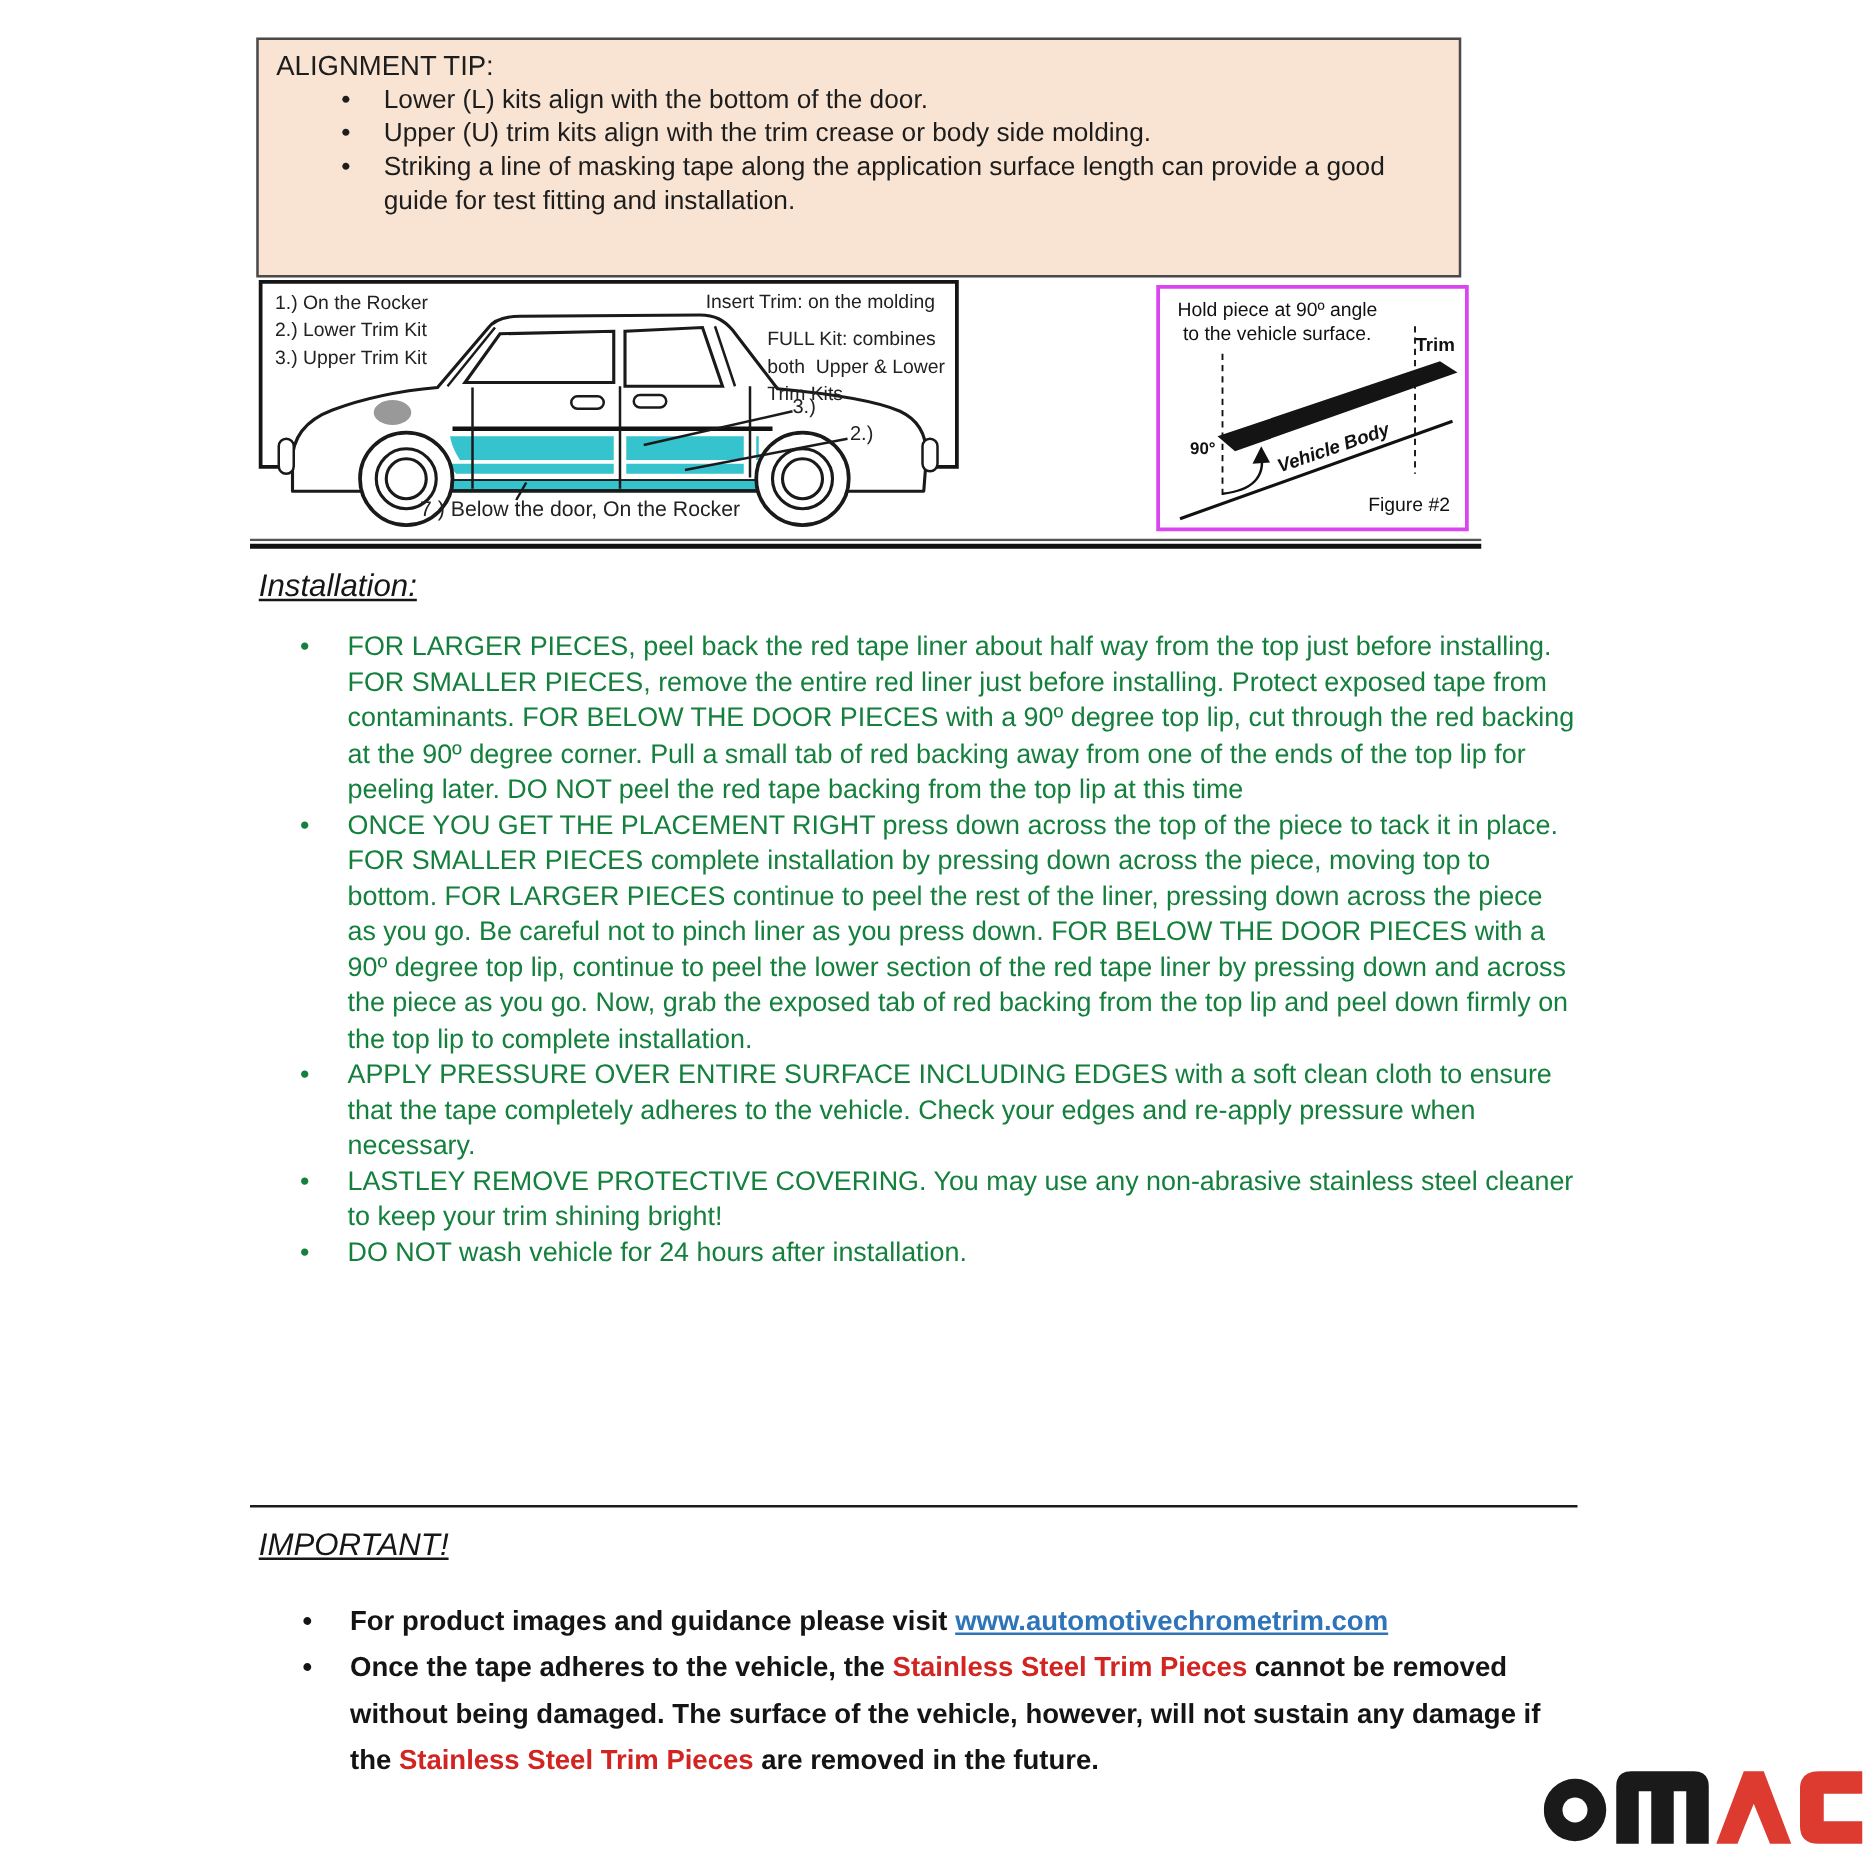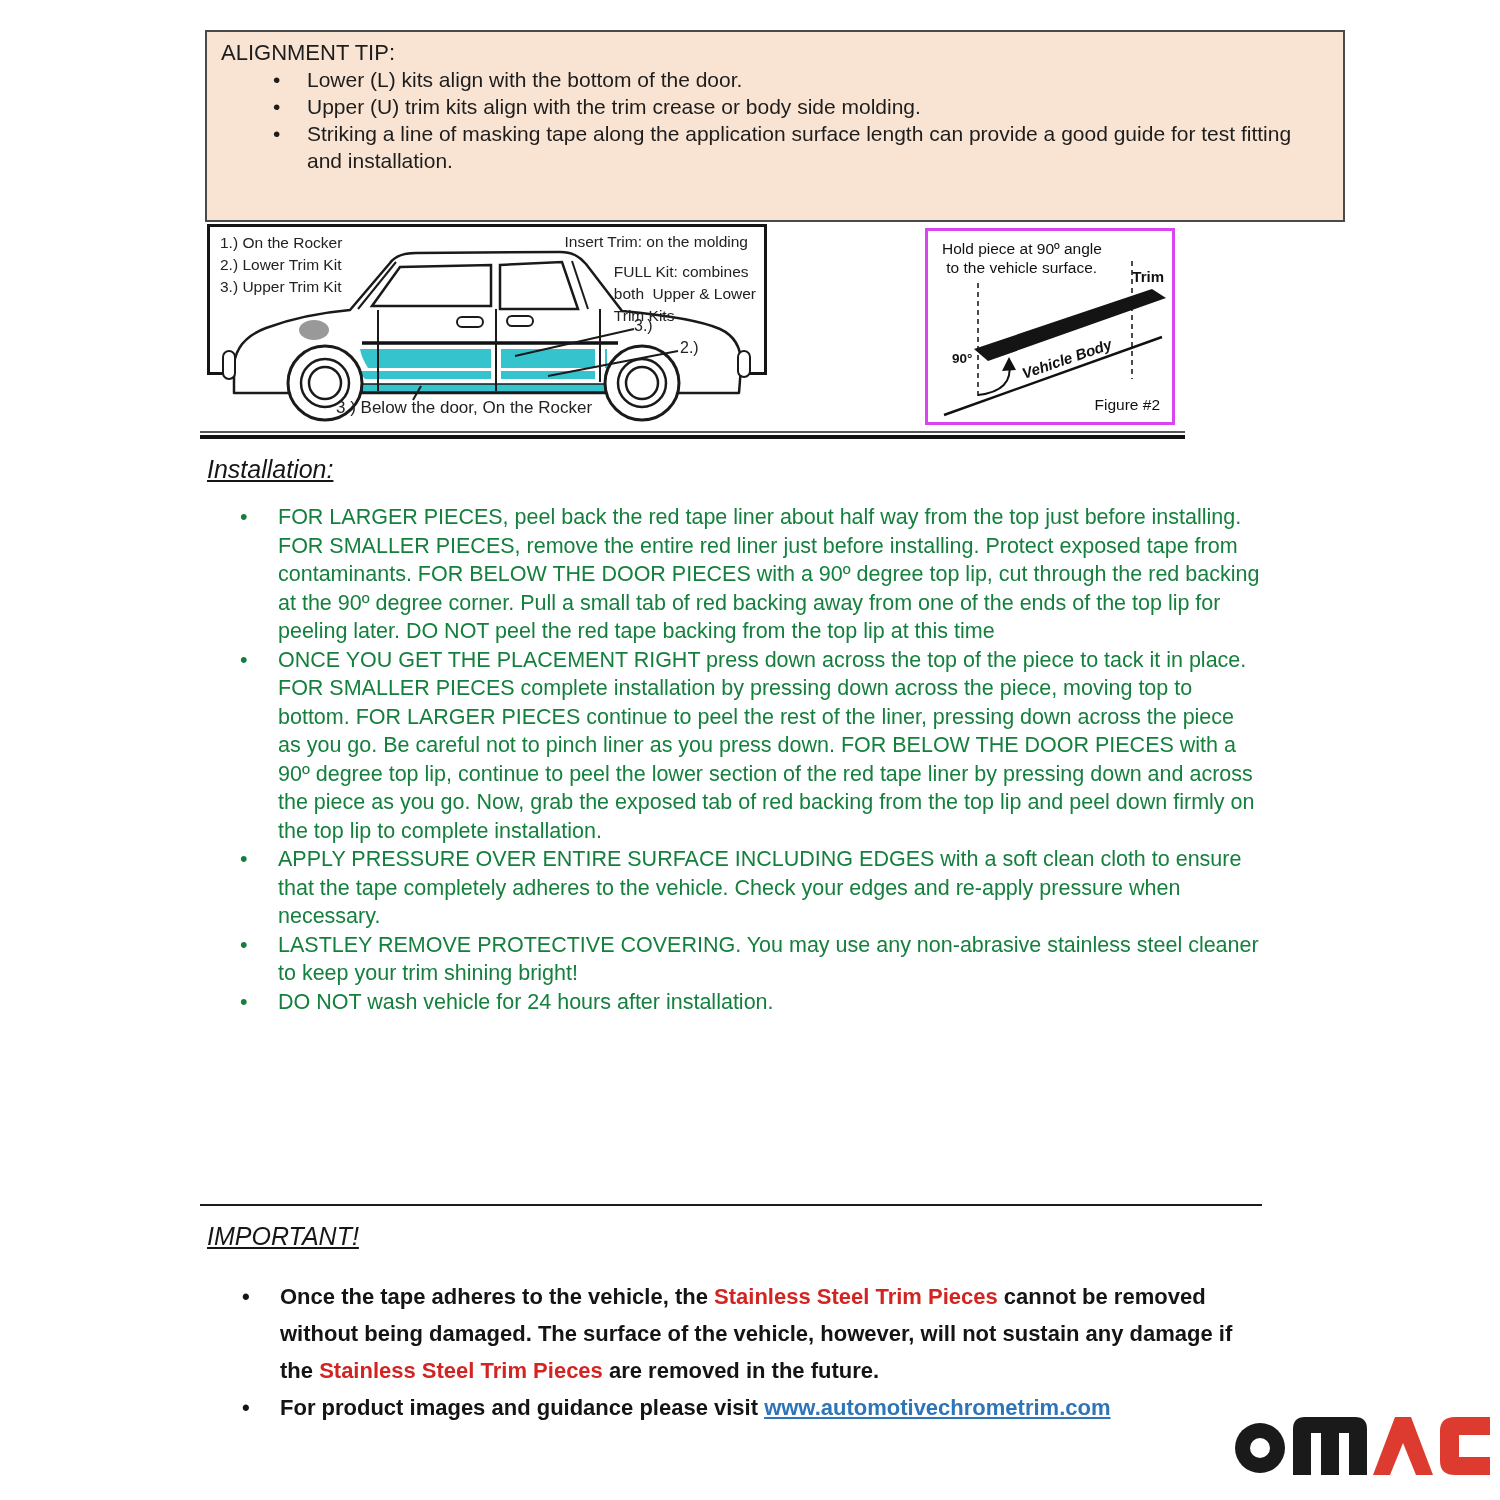--- a/index.html
+++ b/index.html
@@ -2,21 +2,21 @@
 <html><head>
 <meta charset="utf-8">
 <style>
   html,body{margin:0;padding:0;background:#fff;}
   .page{
     position:relative;width:1500px;height:1500px;background:#fff;overflow:hidden;
     font-family:"Liberation Sans", sans-serif;color:#1d1d1d;
   }
   
   .tip-box{
-    position:absolute;left:205px;top:30px;width:1140px;height:192px;
+    position:absolute;left:205px;top:30px;width:964px;height:192px;
     background:#f9e4d3;border:2px solid #4a4a4a;box-sizing:border-box;
     padding:8px 20px 0 14px;
   }
   .tip-title{font-size:22px;line-height:26px;}
   .tip-item{
     position:relative;padding-left:86px;
     font-size:21px;line-height:27px;
   }
   .tip-item::before{
     content:"\2022";position:absolute;left:52px;top:0;font-size:21px;
@@ -129,21 +129,21 @@
 
       <path d="M424,102 L305,129" stroke="#1a1a1a" stroke-width="2"></path>
       <path d="M468,124 L338,149" stroke="#1a1a1a" stroke-width="2"></path>
       <path d="M203,173 L211,159" stroke="#1a1a1a" stroke-width="2"></path>
     </svg>
     <div class="car-label kit-list"><span>1.) On the Rocker</span><br><span>2.) Lower Trim Kit</span><br><span>3.) Upper Trim Kit</span></div>
     <div class="car-label insert-note">Insert Trim: on the molding</div>
     <div class="car-label fullkit-note"><span>FULL Kit: combines</span><br><span>both  Upper &amp; Lower</span><br><span>Trim Kits</span></div>
     <div class="car-label lbl-3">3.)</div>
     <div class="car-label lbl-2">2.)</div>
-    <div class="car-label lbl-1">3.) Below the door, On the Rocker</div>
+    <div class="car-label lbl-1">7.) Below the door, On the Rocker</div>
   </div>
 
   <div class="fig2-box">
     <svg width="244" height="191" viewBox="0 0 244 191">
       <path d="M50,52 L50,166" stroke="#111" stroke-width="1.5" stroke-dasharray="5,4"></path>
       <path d="M204,30 L204,148" stroke="#111" stroke-width="1.5" stroke-dasharray="5,4"></path>
       <path d="M16,184 L234,106" stroke="#111" stroke-width="2.5"></path>
       <polygon points="46,118 224,58 238,67 60,130" fill="#141414"></polygon>
       <path d="M50,164 Q 86,160 81,132" stroke="#111" stroke-width="2" fill="none"></path>
       <polygon points="81,126 74,140 88,139" fill="#111"></polygon>
@@ -167,22 +167,22 @@
     <div class="inst-item">FOR LARGER PIECES, peel back the red tape liner about half way from the top just before installing. FOR SMALLER PIECES, remove the entire red liner just before installing. Protect exposed tape from contaminants. FOR BELOW THE DOOR PIECES with a 90º degree top lip, cut through the red backing at the 90º degree corner. Pull a small tab of red backing away from one of the ends of the top lip for peeling later. DO NOT peel the red tape backing from the top lip at this time</div>
     <div class="inst-item">ONCE YOU GET THE PLACEMENT RIGHT press down across the top of the piece to tack it in place.  FOR SMALLER PIECES complete installation by pressing down across the piece, moving top to bottom. FOR LARGER PIECES continue to peel the rest of the liner, pressing down across the piece as you go. Be careful not to pinch liner as you press down. FOR BELOW THE DOOR PIECES with a 90º degree top lip, continue to peel the lower section of the red tape liner by pressing down and across the piece as you go. Now, grab the exposed tab of red backing from the top lip and peel down firmly on the top lip to complete installation.</div>
     <div class="inst-item">APPLY PRESSURE OVER ENTIRE SURFACE INCLUDING EDGES with a soft clean cloth to ensure that the tape completely adheres to the vehicle. Check your edges and re-apply pressure when necessary.</div>
     <div class="inst-item">LASTLEY REMOVE PROTECTIVE COVERING. You may use any non-abrasive stainless steel cleaner to keep your trim shining bright!</div>
     <div class="inst-item">DO NOT wash vehicle for 24 hours after installation.</div>
   </div>
 
   <div class="divider"></div>
   <div class="section-heading imp-heading">IMPORTANT!</div>
   <div class="imp-list">
+    <div class="imp-item"><span>For product images and guidance please visit </span><a class="link">www.automotivechrometrim.com</a></div>
     <div class="imp-item"><span>Once the tape adheres to the vehicle, the </span><span class="red-em">Stainless Steel Trim Pieces</span><span> cannot be removed without being damaged. The surface of the vehicle, however, will not sustain any damage if the </span><span class="red-em">Stainless Steel Trim Pieces</span><span> are removed in the future.</span></div>
-    <div class="imp-item"><span>For product images and guidance please visit </span><a class="link">www.automotivechrometrim.com</a></div>
   </div>
 
   <div class="logo">
     <svg width="255" height="78" viewBox="0 0 255 78">
       <circle cx="25" cy="43" r="25" fill="#1a1a1a"></circle>
       <circle cx="25" cy="43" r="10" fill="#ffffff"></circle>
       <path d="M58,70 L58,24 Q58,12 70,12 L120,12 Q132,12 132,24 L132,70 L114,70 L114,28 L104,28 L104,70 L86,70 L86,28 L76,28 L76,70 Z" fill="#1a1a1a"></path>
       <path fill-rule="evenodd" d="M138,70 L160,12 L176,12 L198,70 Z M168,38 L181,70 L155,70 Z" fill="#dd3a30"></path>
       <path d="M255,12 L220,12 Q205,12 205,26 L205,56 Q205,70 220,70 L255,70 L255,52 L224,52 L224,30 L255,30 Z" fill="#dd3a30"></path>
     </svg>

